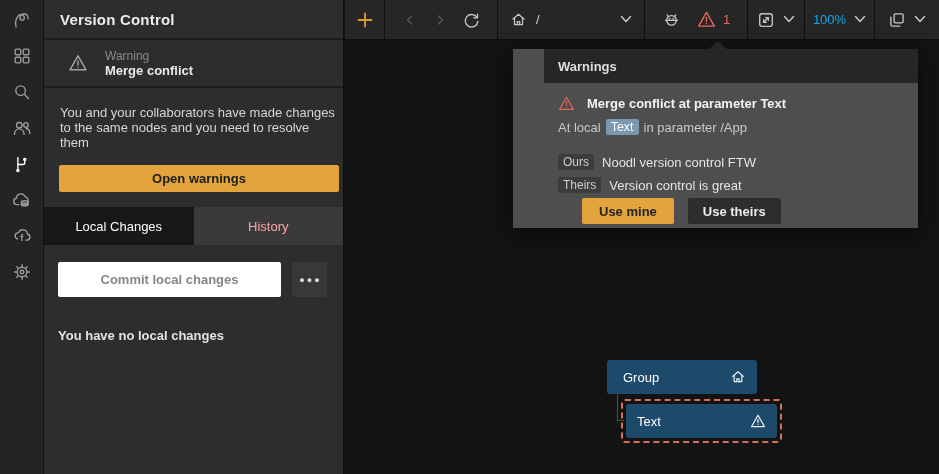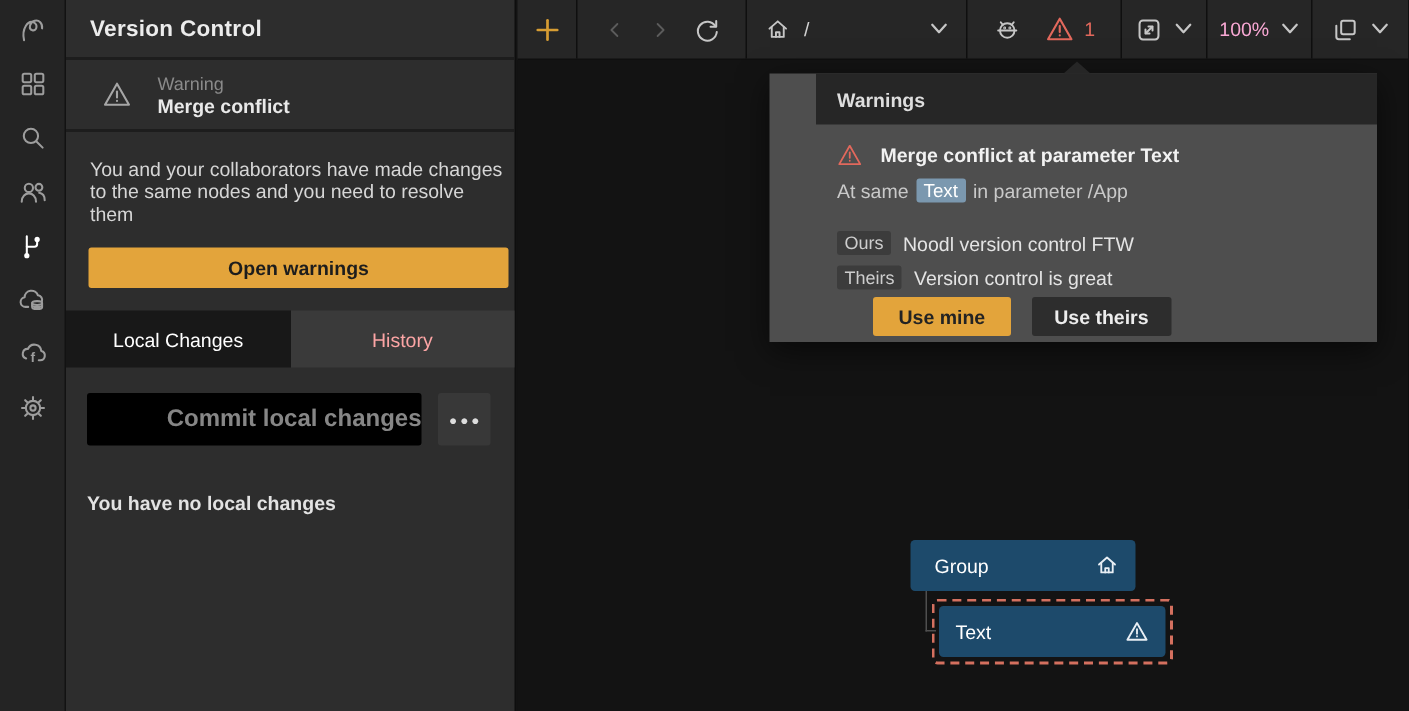--- a/index.html
+++ b/index.html
@@ -50,22 +50,22 @@
   .tab {
     flex:1; display:flex; align-items:center; justify-content:center;
     font-size:13px; cursor:pointer; background:#3a3a3a; color:#fca5a5;
   }
   .tab.active { background:#181818; color:#ffffff; font-weight:500; margin-left:-44px; padding-left:44px; }
   .tabs { margin-left:0; }
   
   .tab.active { margin-left:0; padding-left:0; }
   .commit-row { display:flex; margin:17px 16px 0 14px; gap:11px; height:35px; }
   .commit-btn {
-    flex:1; background:#000000; border:none; border-radius:2px;
-    color:#868686; font-size:16px; font-weight:bold; cursor:pointer; font-family:inherit;text-align:right;
+    flex:1; background:#ffffff; border:none; border-radius:2px;
+    color:#868686; font-size:13px; font-weight:bold; cursor:pointer; font-family:inherit;
   }
   .more-btn {
     width:35px; background:#383838; border:none; border-radius:2px; cursor:pointer;
     color:#dcdcdc; font-size:9px; letter-spacing:2px; font-family:inherit; padding-left:2px;
   }
   .empty-msg { margin:31px 0 0 14px; font-size:13px; font-weight:bold; color:#e3e3e3; }
 
   
   .main { position:absolute; left:345px; top:0; right:0; bottom:0; }
   .toolbar {
@@ -83,21 +83,21 @@
   .tg-nav .dim svg { stroke:#5c5c5c; }
   .tg-home { width:147px; justify-content:flex-start; padding:0 12px; gap:9px; }
   .tg-home .spacer { flex:1; }
   .home-path { font-size:13px; color:#d2d2d2; }
   .tg-debug { width:103px; gap:16px; }
   .warn-btn { display:flex; align-items:center; gap:7px; cursor:pointer; }
   .warn-btn svg { stroke:#e2685c; }
   .warn-count { font-size:13px; color:#e2685c; }
   .tg-expand { width:57px; }
   .tg-zoom { width:70px; }
-  .zoom-level { font-size:13px; color:#f9a8d4; }
+  .zoom-level { font-size:13px; color:#0ea5e9; }
   .tg-device { width:64px; border-right:none; }
   .tbtn { display:flex; align-items:center; justify-content:center; cursor:pointer; }
 
   .canvas { position:absolute; left:0; top:40px; right:0; bottom:0; background:#131313; }
 
   
   .node {
     position:absolute; height:34px; display:flex; align-items:center;
     background:#1d4a6b; border-radius:3px; padding:0 11px;
     color:#ffffff; font-size:13px; cursor:pointer;
@@ -370,21 +370,21 @@
       <div class="popup-body">
         <div class="conflict-row">
           <svg width="17" height="17" viewBox="0 0 20 20">
               <path d="M10 2.6 L18.2 17 H1.8 Z"></path>
               <line x1="10" y1="7.8" x2="10" y2="12"></line>
               <line x1="10" y1="14.3" x2="10" y2="14.4"></line>
             </svg>
           <span class="conflict-title">Merge conflict at parameter Text</span>
         </div>
         <div class="loc-row">
-          <span>At same</span>
+          <span>At local</span>
           <span class="chip-node">Text</span>
           <span>in parameter /App</span>
         </div>
         <div class="ot-row first">
           <span class="chip-gray">Ours</span>
           <span>Noodl version control FTW</span>
         </div>
         <div class="ot-row">
           <span class="chip-gray">Theirs</span>
           <span>Version control is great</span>

